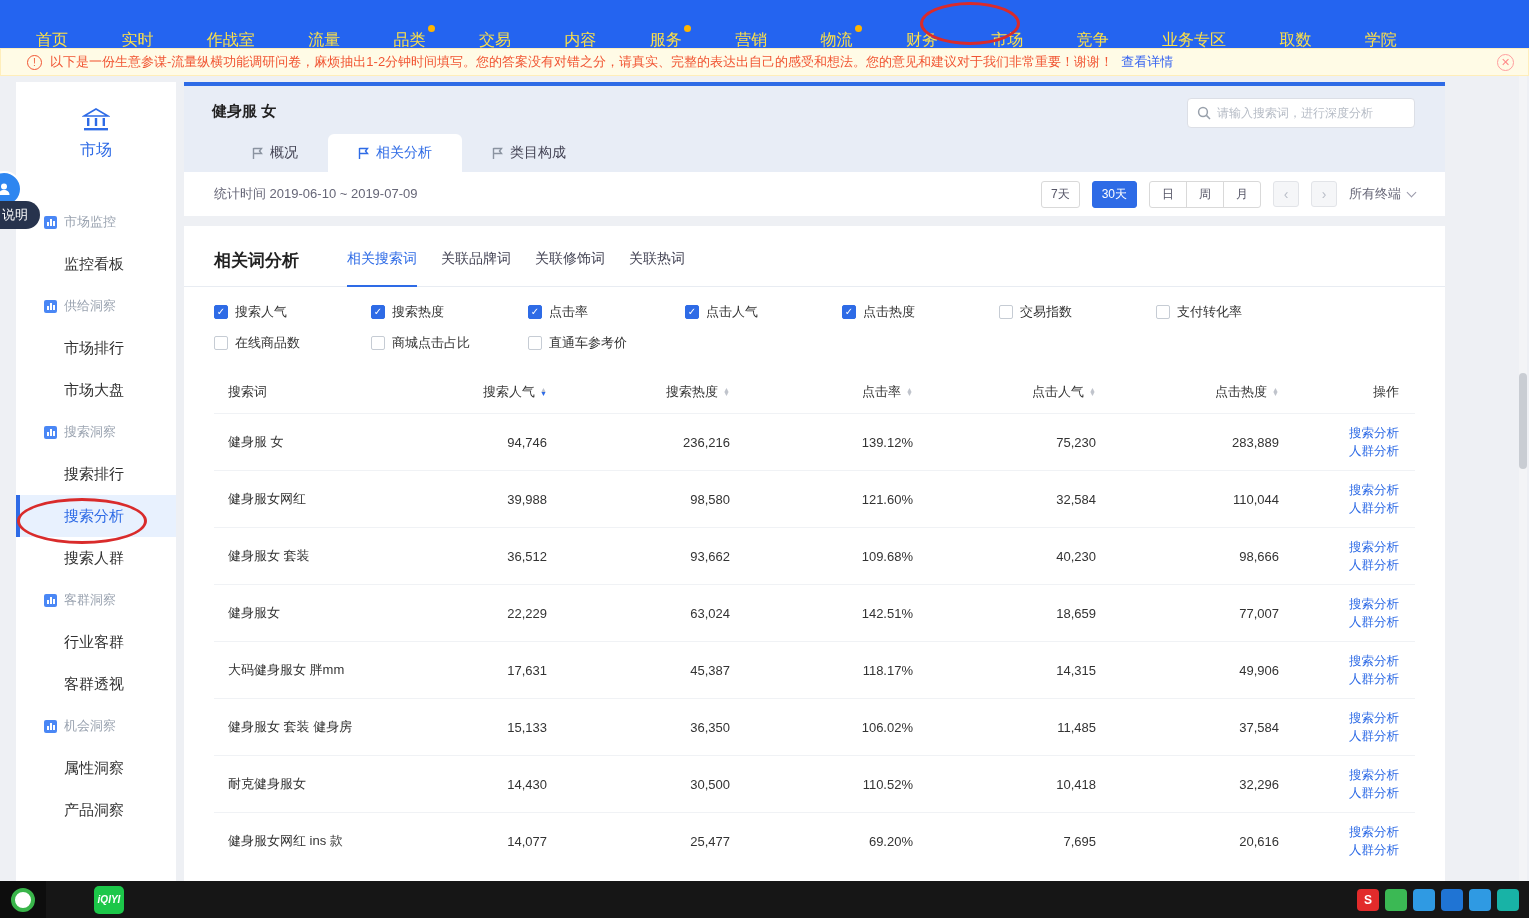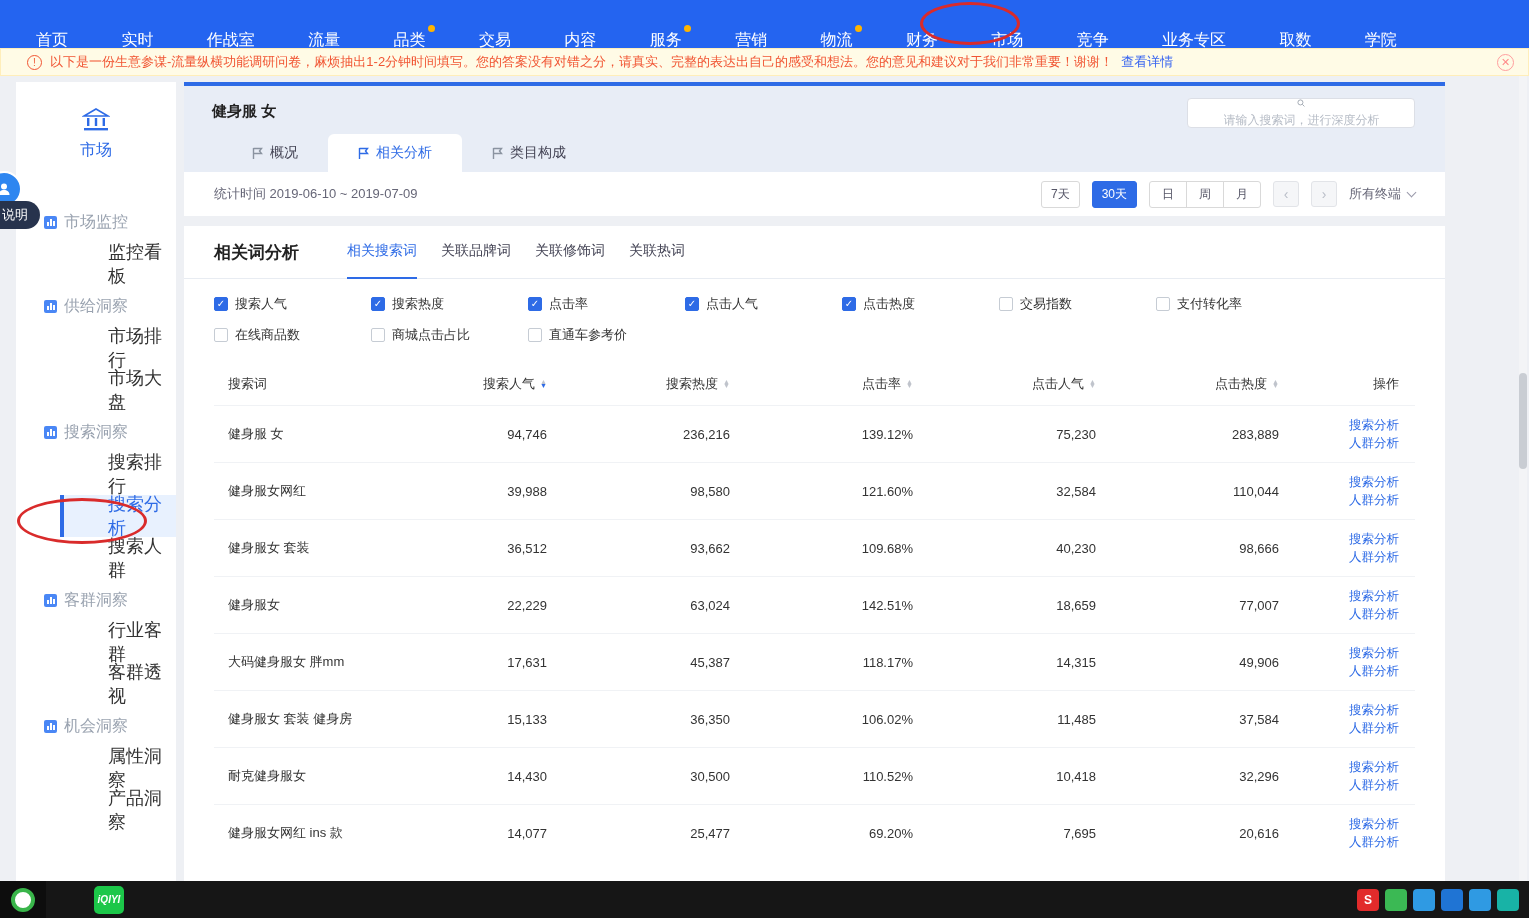--- a/index.html
+++ b/index.html
@@ -2,21 +2,21 @@
 <html><head>
 <meta charset="utf-8">
 <style>
   * { margin:0; padding:0; box-sizing:border-box; }
   body { font-family:"Liberation Sans","DejaVu Sans",sans-serif; }
   .screen { position:relative; width:1529px; height:918px; background:#eef0f4; overflow:hidden; }
 
   
   .topnav { height:48px; background:#2464f0; display:flex; align-items:center;
             justify-content:space-between; padding:0 132px 0 36px; }
-  .nav-item { position:relative; color:#ffffff; font-size:16px; cursor:pointer; white-space:nowrap;margin-top:32px; }
+  .nav-item { position:relative; color:#fde047; font-size:16px; cursor:pointer; white-space:nowrap;margin-top:32px; }
   .nav-item .dot { position:absolute; top:-5px; right:-9px; width:7px; height:7px;
                    border-radius:50%; background:#ffb400; }
 
   
   .notice { height:28px; background:#fffbe6; border:1px solid #ffeeba; display:flex;
             align-items:center; padding:0 14px 0 26px; font-size:13px; color:#f15533; }
   .info-ico { display:inline-flex; width:15px; height:15px; border:1px solid #f15533;
               border-radius:50%; align-items:center; justify-content:center;
               font-size:10px; margin-right:8px; flex:0 0 auto; }
   .notice-link { color:#3a66f0; margin-left:8px; cursor:pointer; }
@@ -27,35 +27,35 @@
   
   .workspace { position:relative; height:805px; display:flex; padding:6px 0 0 16px; }
 
   
   .sidebar { width:160px; background:#fff; flex:0 0 auto; }
   .sidebar-head { text-align:center; padding:26px 0 22px; }
   .sidebar-head .bank { display:block; margin:0 auto 8px; }
   .sidebar-title { color:#2e6be6; font-size:16px; }
   .menu { padding-top:18px; }
   .group-head { display:flex; align-items:center; gap:7px; padding:0 0 0 28px; height:42px;
-                color:#9aa3b0; font-size:16px; }
+                color:#9aa3b0; font-size:13px; }
   .menu-item { display:flex; align-items:center; padding-left:48px; height:42px;
-               font-size:18px; color:#333; cursor:pointer;margin-left:44px; }
+               font-size:15px; color:#333; cursor:pointer; }
   .menu-item.active { background:#e8f1fe; color:#2e6be6; border-left:4px solid #2e6be6;
                       padding-left:44px; }
 
   
   .content { flex:1; margin:0 84px 0 8px; display:flex; flex-direction:column; }
   .content-topline { height:4px; background:#2e6be6; }
 
   .header-card { position:relative; background:#e8edf6; height:86px; }
   .keyword-title { position:absolute; left:28px; top:16px; font-size:15px; font-weight:bold; color:#222; }
   .search-box { position:absolute; right:30px; top:12px; width:228px; height:30px; background:#fff;
                 border:1px solid #dcdfe6; border-radius:4px; display:flex; align-items:center;
-                padding:0 9px; gap:6px;flex-direction:column; }
+                padding:0 9px; gap:6px; }
   .search-box input { border:none; outline:none; flex:1; font-size:12px; color:#333;
                       font-family:"Liberation Sans","DejaVu Sans",sans-serif; }
   .search-box input::placeholder { color:#b6bcc6; }
   .tabs { position:absolute; left:38px; bottom:0; display:flex; }
   .tab { height:38px; display:flex; align-items:center; gap:7px; padding:0 30px;
          font-size:14px; color:#445; cursor:pointer; }
   .tab.active { background:#fff; color:#2e6be6; border-radius:6px 6px 0 0; }
 
   .stats-bar { background:#fff; height:44px; display:flex; align-items:center;
                padding:0 30px; margin-bottom:10px; }
@@ -70,21 +70,21 @@
   .segmented .btn:last-child { border-radius:0 3px 3px 0; }
   .pager { width:26px; height:26px; background:#f5f6f8; border:1px solid #e2e4e8; border-radius:3px;
            color:#b9bec7; font-size:14px; display:flex; align-items:center; justify-content:center;
            cursor:pointer; }
   .terminal { display:flex; align-items:center; gap:7px; font-size:13px; color:#667; cursor:pointer;justify-content:space-between; }
   .chev-down { width:7px; height:7px; border-right:1.5px solid #99a; border-bottom:1.5px solid #99a;
                transform:rotate(45deg); margin-top:-4px; }
 
   .main-card { background:#fff; flex:1; overflow:hidden; }
   .section-header { display:flex; align-items:center; padding:0 30px; height:53px;
-                    border-bottom:1px solid #e8ecf2; }
+                    border-bottom:1px solid #e8ecf2;margin-top:8px; }
   .section-title { font-size:17px; font-weight:bold; color:#222; }
   .subtabs { display:flex; margin-left:48px; gap:24px; height:53px; }
   .subtab { display:flex; align-items:center; font-size:14px; color:#445; cursor:pointer;
             border-bottom:2px solid transparent; }
   .subtab.active { color:#2e6be6; border-bottom-color:#2e6be6; }
 
   .filters { padding:16px 30px 6px; }
   .filter-row { display:flex; margin-bottom:13px; }
   .filter { width:157px; display:flex; align-items:center; gap:7px; font-size:13px; color:#333;
             cursor:pointer; }

